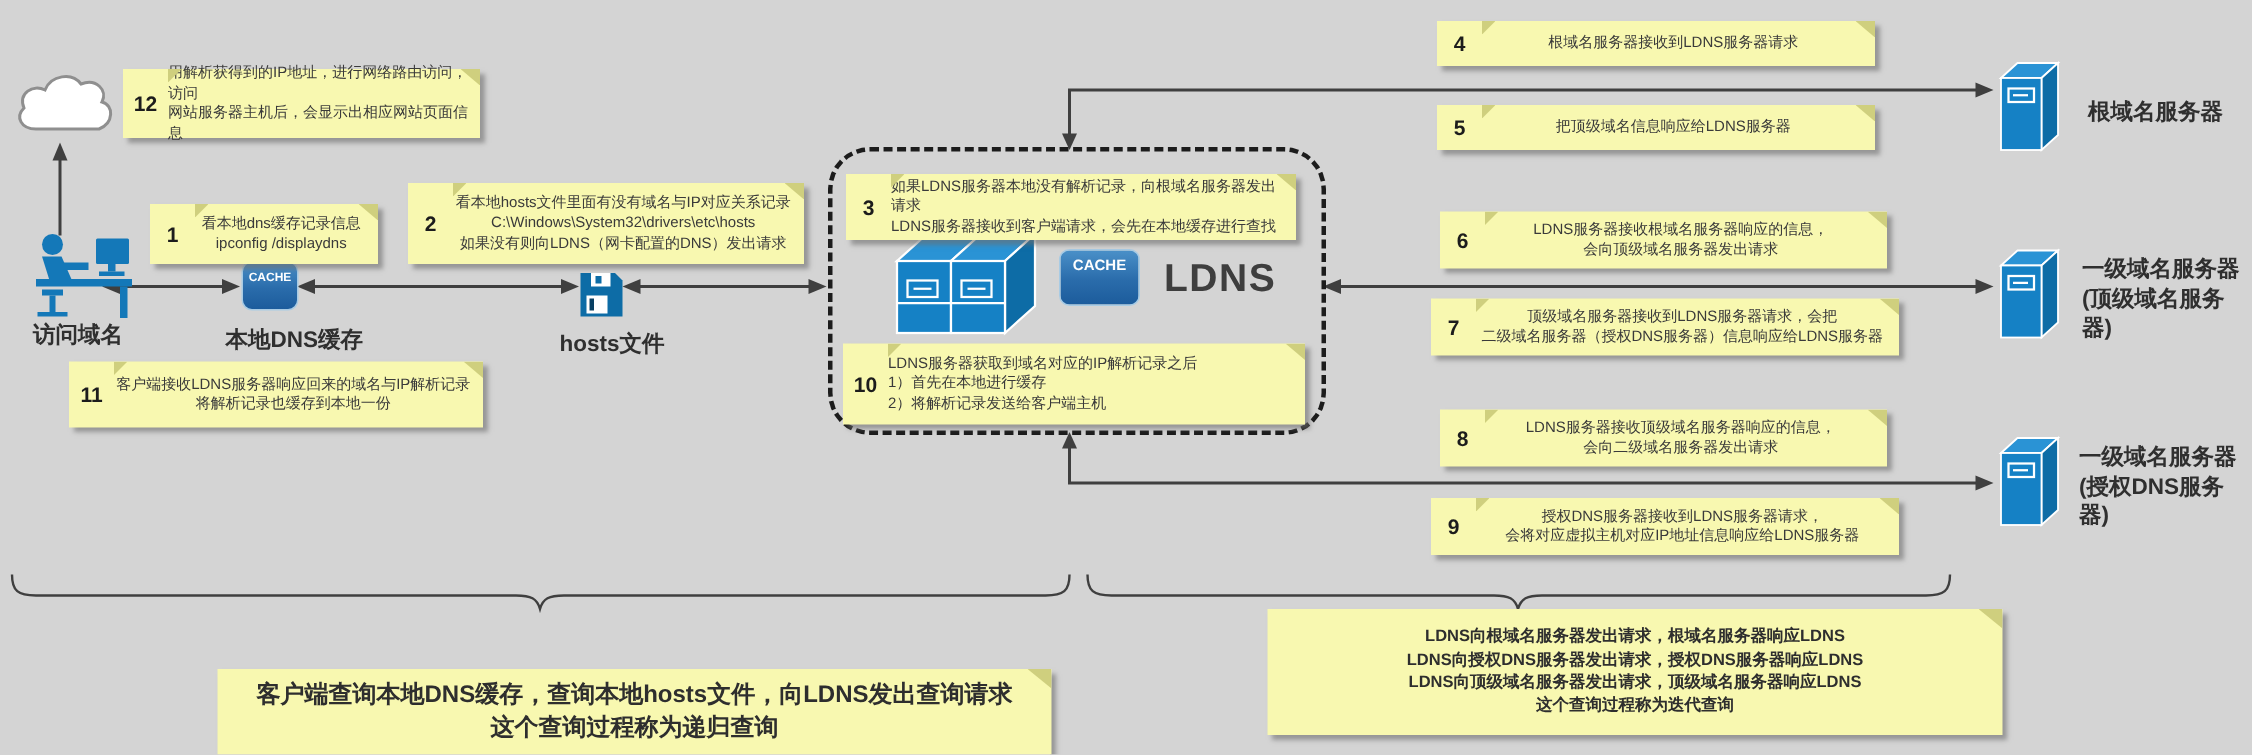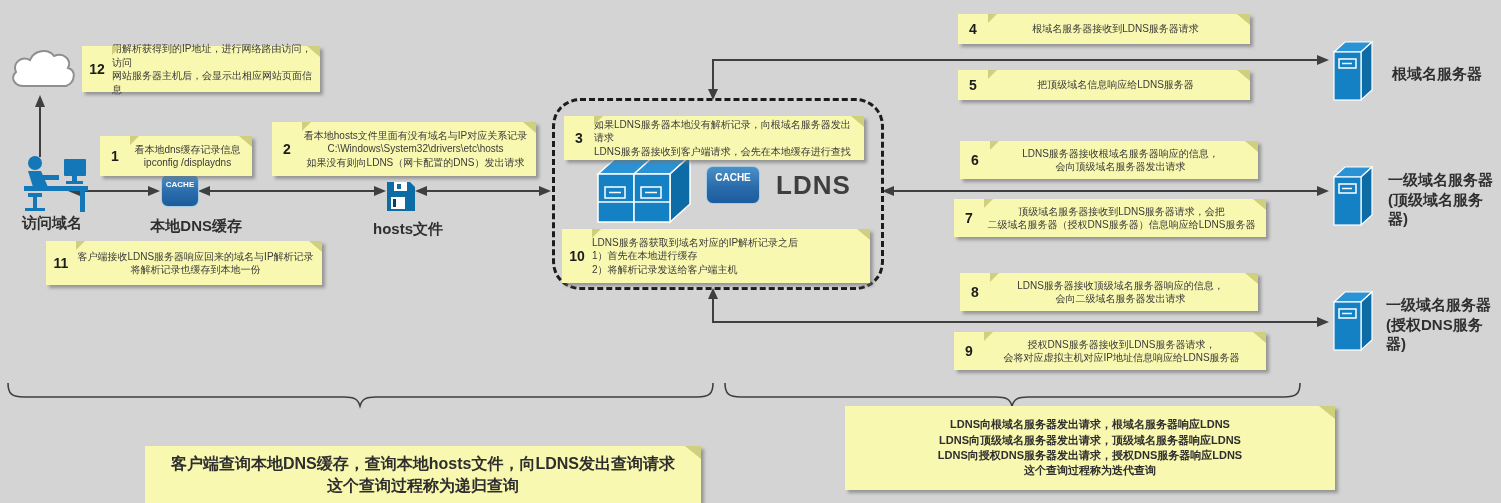--- a/index.html
+++ b/index.html
@@ -272,18 +272,18 @@
     </div>
   </div>
 
   <div class="summary" style="left:145px;top:410px;width:556px;height:58px;font-size:16px;margin-top:36px;">
     <div>客户端查询本地DNS缓存，查询本地hosts文件，向LDNS发出查询请求</div>
     <div>这个查询过程称为递归查询</div>
   </div>
 
   <div class="summary" style="left:845px;top:406px;width:490px;height:84px;font-size:11px;">
     <div>LDNS向根域名服务器发出请求，根域名服务器响应LDNS</div>
+    <div>LDNS向授权DNS服务器发出请求，授权DNS服务器响应LDNS</div>
     <div>LDNS向顶级域名服务器发出请求，顶级域名服务器响应LDNS</div>
-    <div>LDNS向授权DNS服务器发出请求，授权DNS服务器响应LDNS</div>
     <div>这个查询过程称为迭代查询</div>
   </div>
 
 </div>
 
 </body></html>

